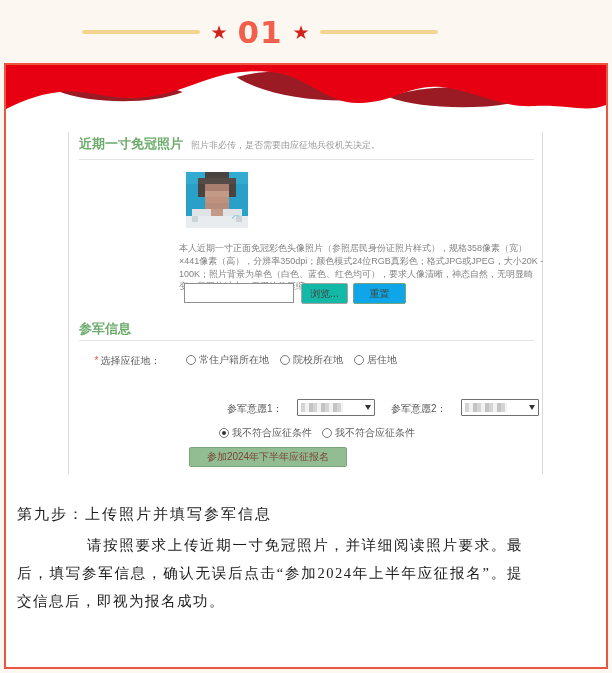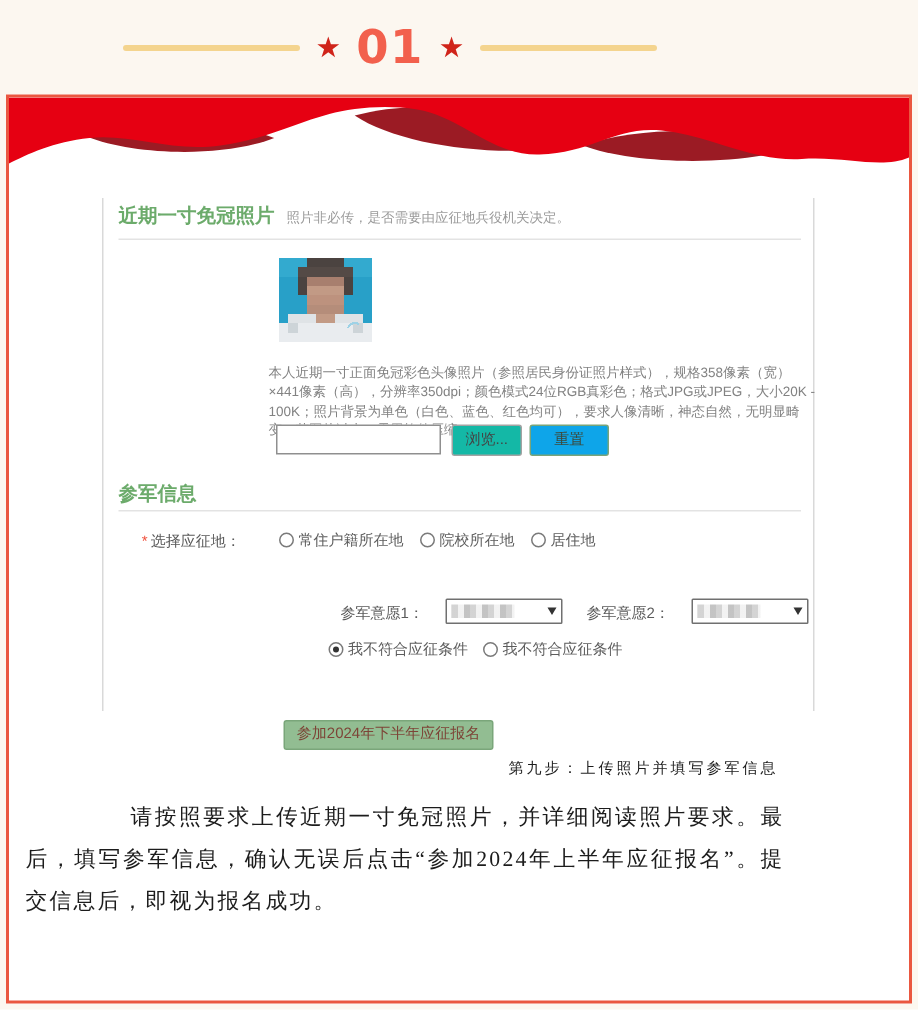--- a/index.html
+++ b/index.html
@@ -105,27 +105,27 @@
   .elig-row { position:absolute; top:295px; left:0; width:100%; height:14px; }
   .elig-label { position:absolute; left:20px; top:0; width:127px; text-align:right; }
   .elig-link { color:#e77c5a; cursor:pointer; }
   .elig-radios { position:absolute; left:150px; top:-1px; display:flex; gap:10px; }
 
   .btn-row { position:absolute; top:315px; left:0; width:100%; height:22px; }
   .green-btn {
     position:absolute; top:0; height:20px; background:#92bd92; border:1px solid #7aa67a;
     border-radius:2px; font-size:10px; text-align:center; line-height:18px; cursor:pointer;
   }
-  .apply-btn { left:120px; width:140px; color:#7d4437;margin-top:33px; }
+  .apply-btn { left:120px; width:158px; color:#7d4437; }
   .defer-btn { left:265px; width:129px; color:#2f6b3c; }
 
   
   .caption-title {
     position:absolute; left:11px; top:440px; width:502px;
-    text-align:right; font-size:10px; color:#1c1c1c; letter-spacing:2px;
+    text-align:left; font-size:15px; color:#1c1c1c; letter-spacing:2px;
     font-family:"Liberation Serif","DejaVu Serif",serif;
   }
   .caption-body {
     position:absolute; left:11px; top:466px; width:506px;
     font-size:14.5px; line-height:28px; color:#1c1c1c;
     letter-spacing:1.5px; text-indent:70px; text-align:justify;
     font-family:"Liberation Serif","DejaVu Serif",serif;
   }
 </style>
 </head>

